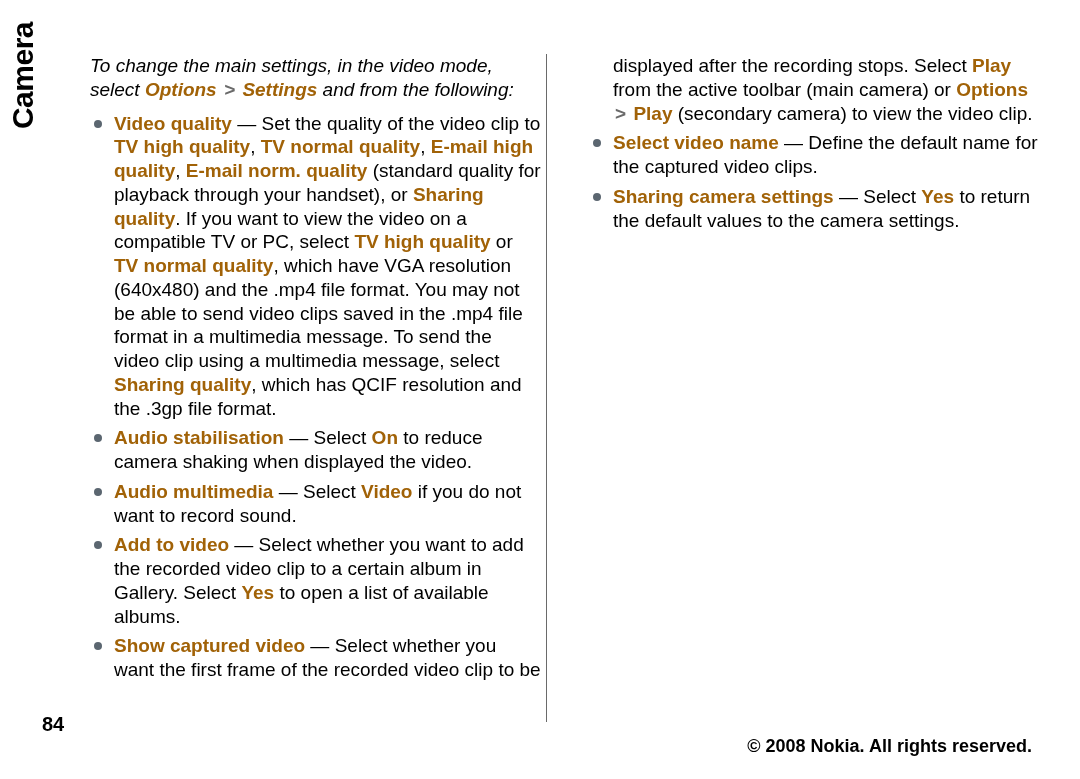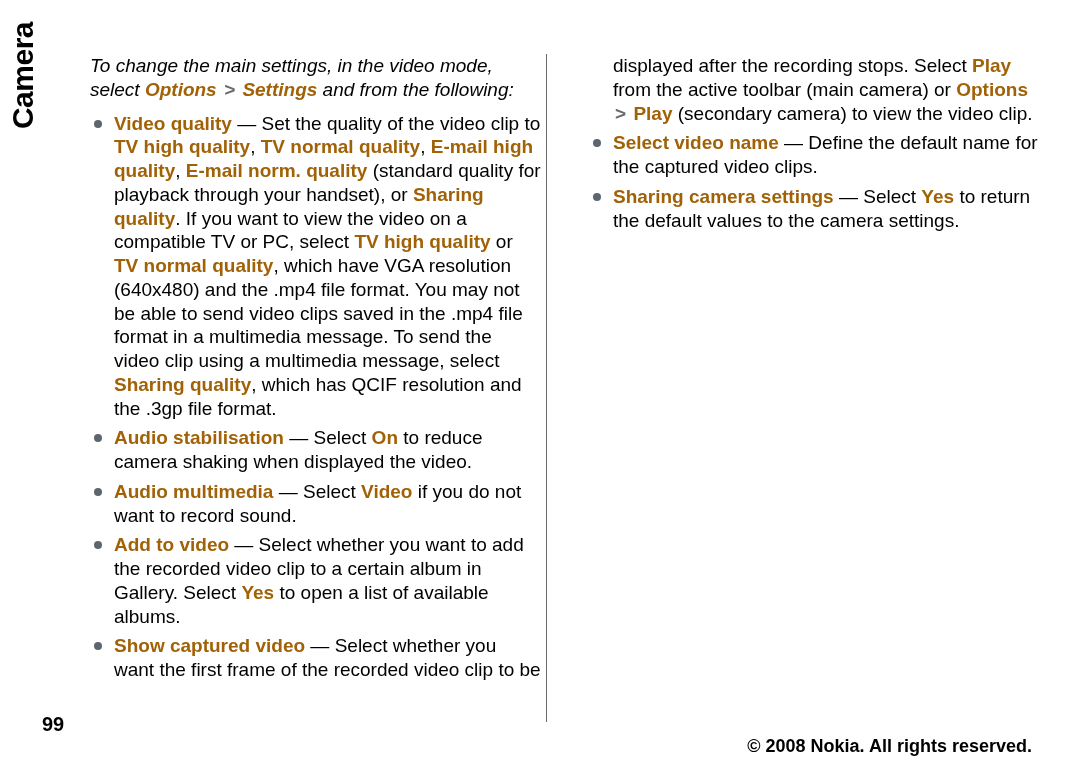--- a/index.html
+++ b/index.html
@@ -143,16 +143,16 @@
 
       <li>
         <span class="g">Sharing camera settings</span><span>  — Select </span><span class="g">Yes</span><span> to return the default values to the camera settings.</span>
       </li>
 
     </ul>
   </div>
 
   <div class="divider"></div>
 
-  <div class="page-number">99</div>
+  <div class="page-number">84</div>
   <div class="footer">© 2008 Nokia. All rights reserved.</div>
 
 </div>
 
 </body></html>

